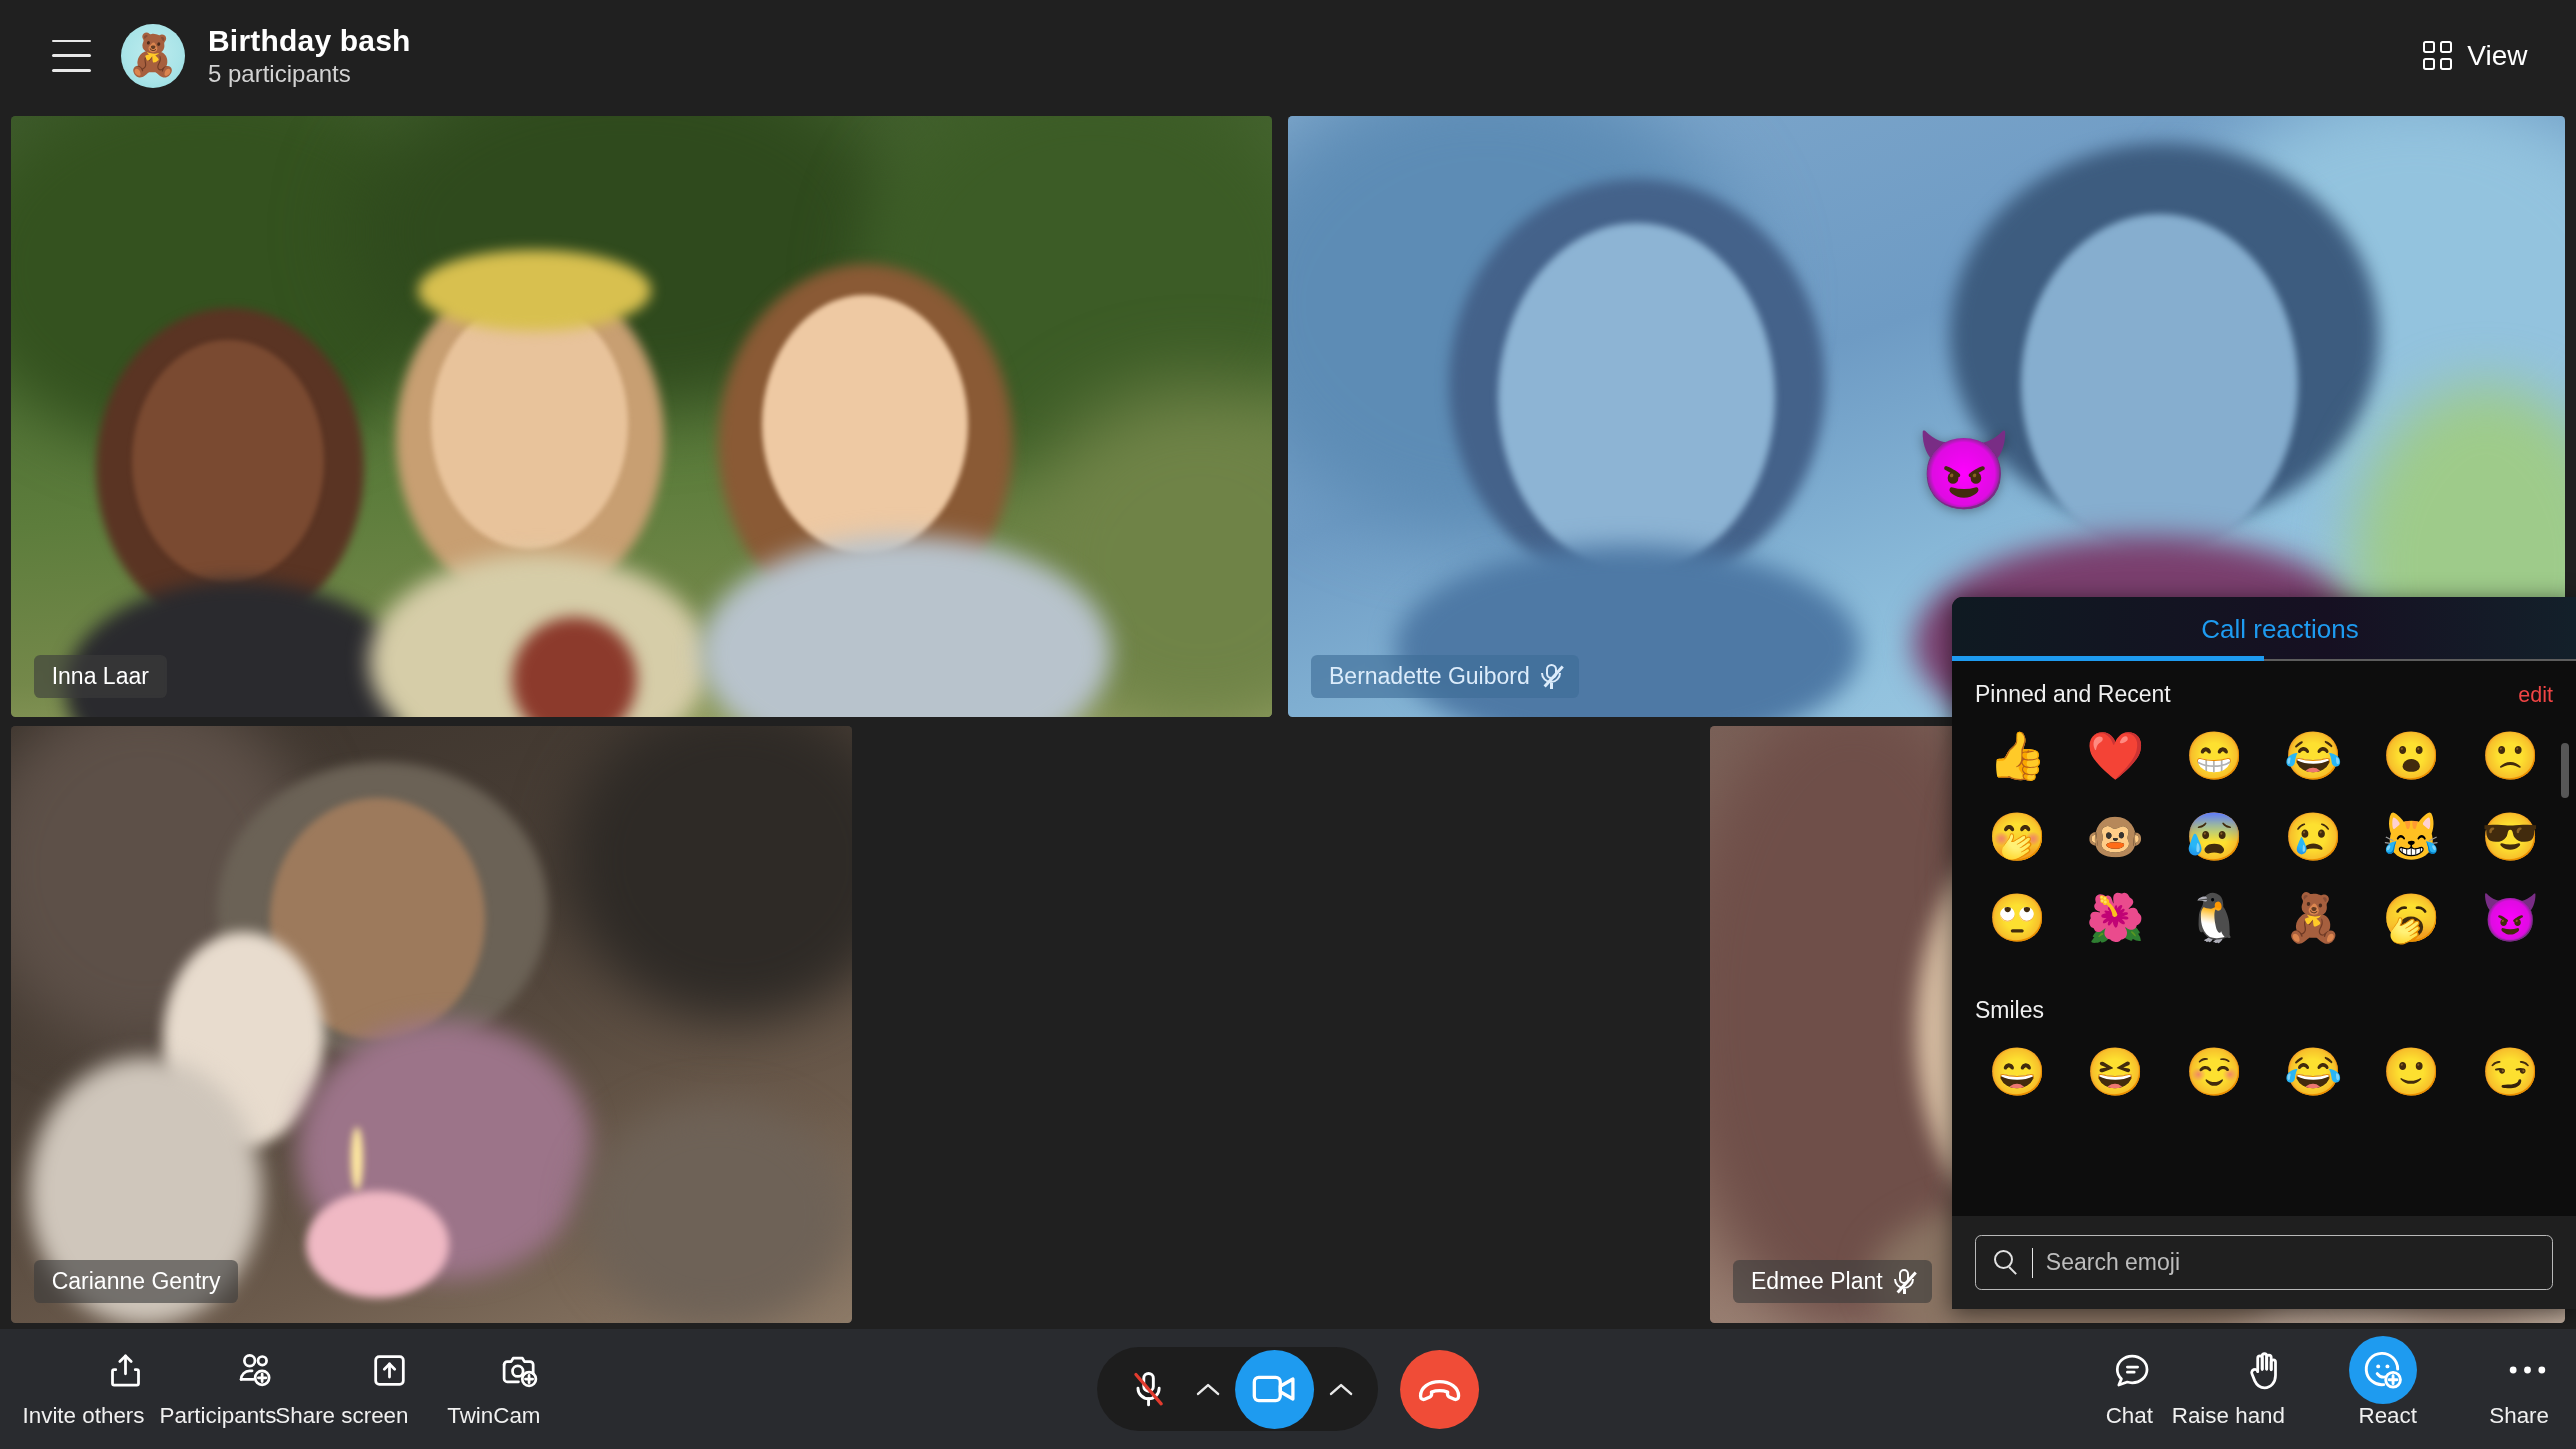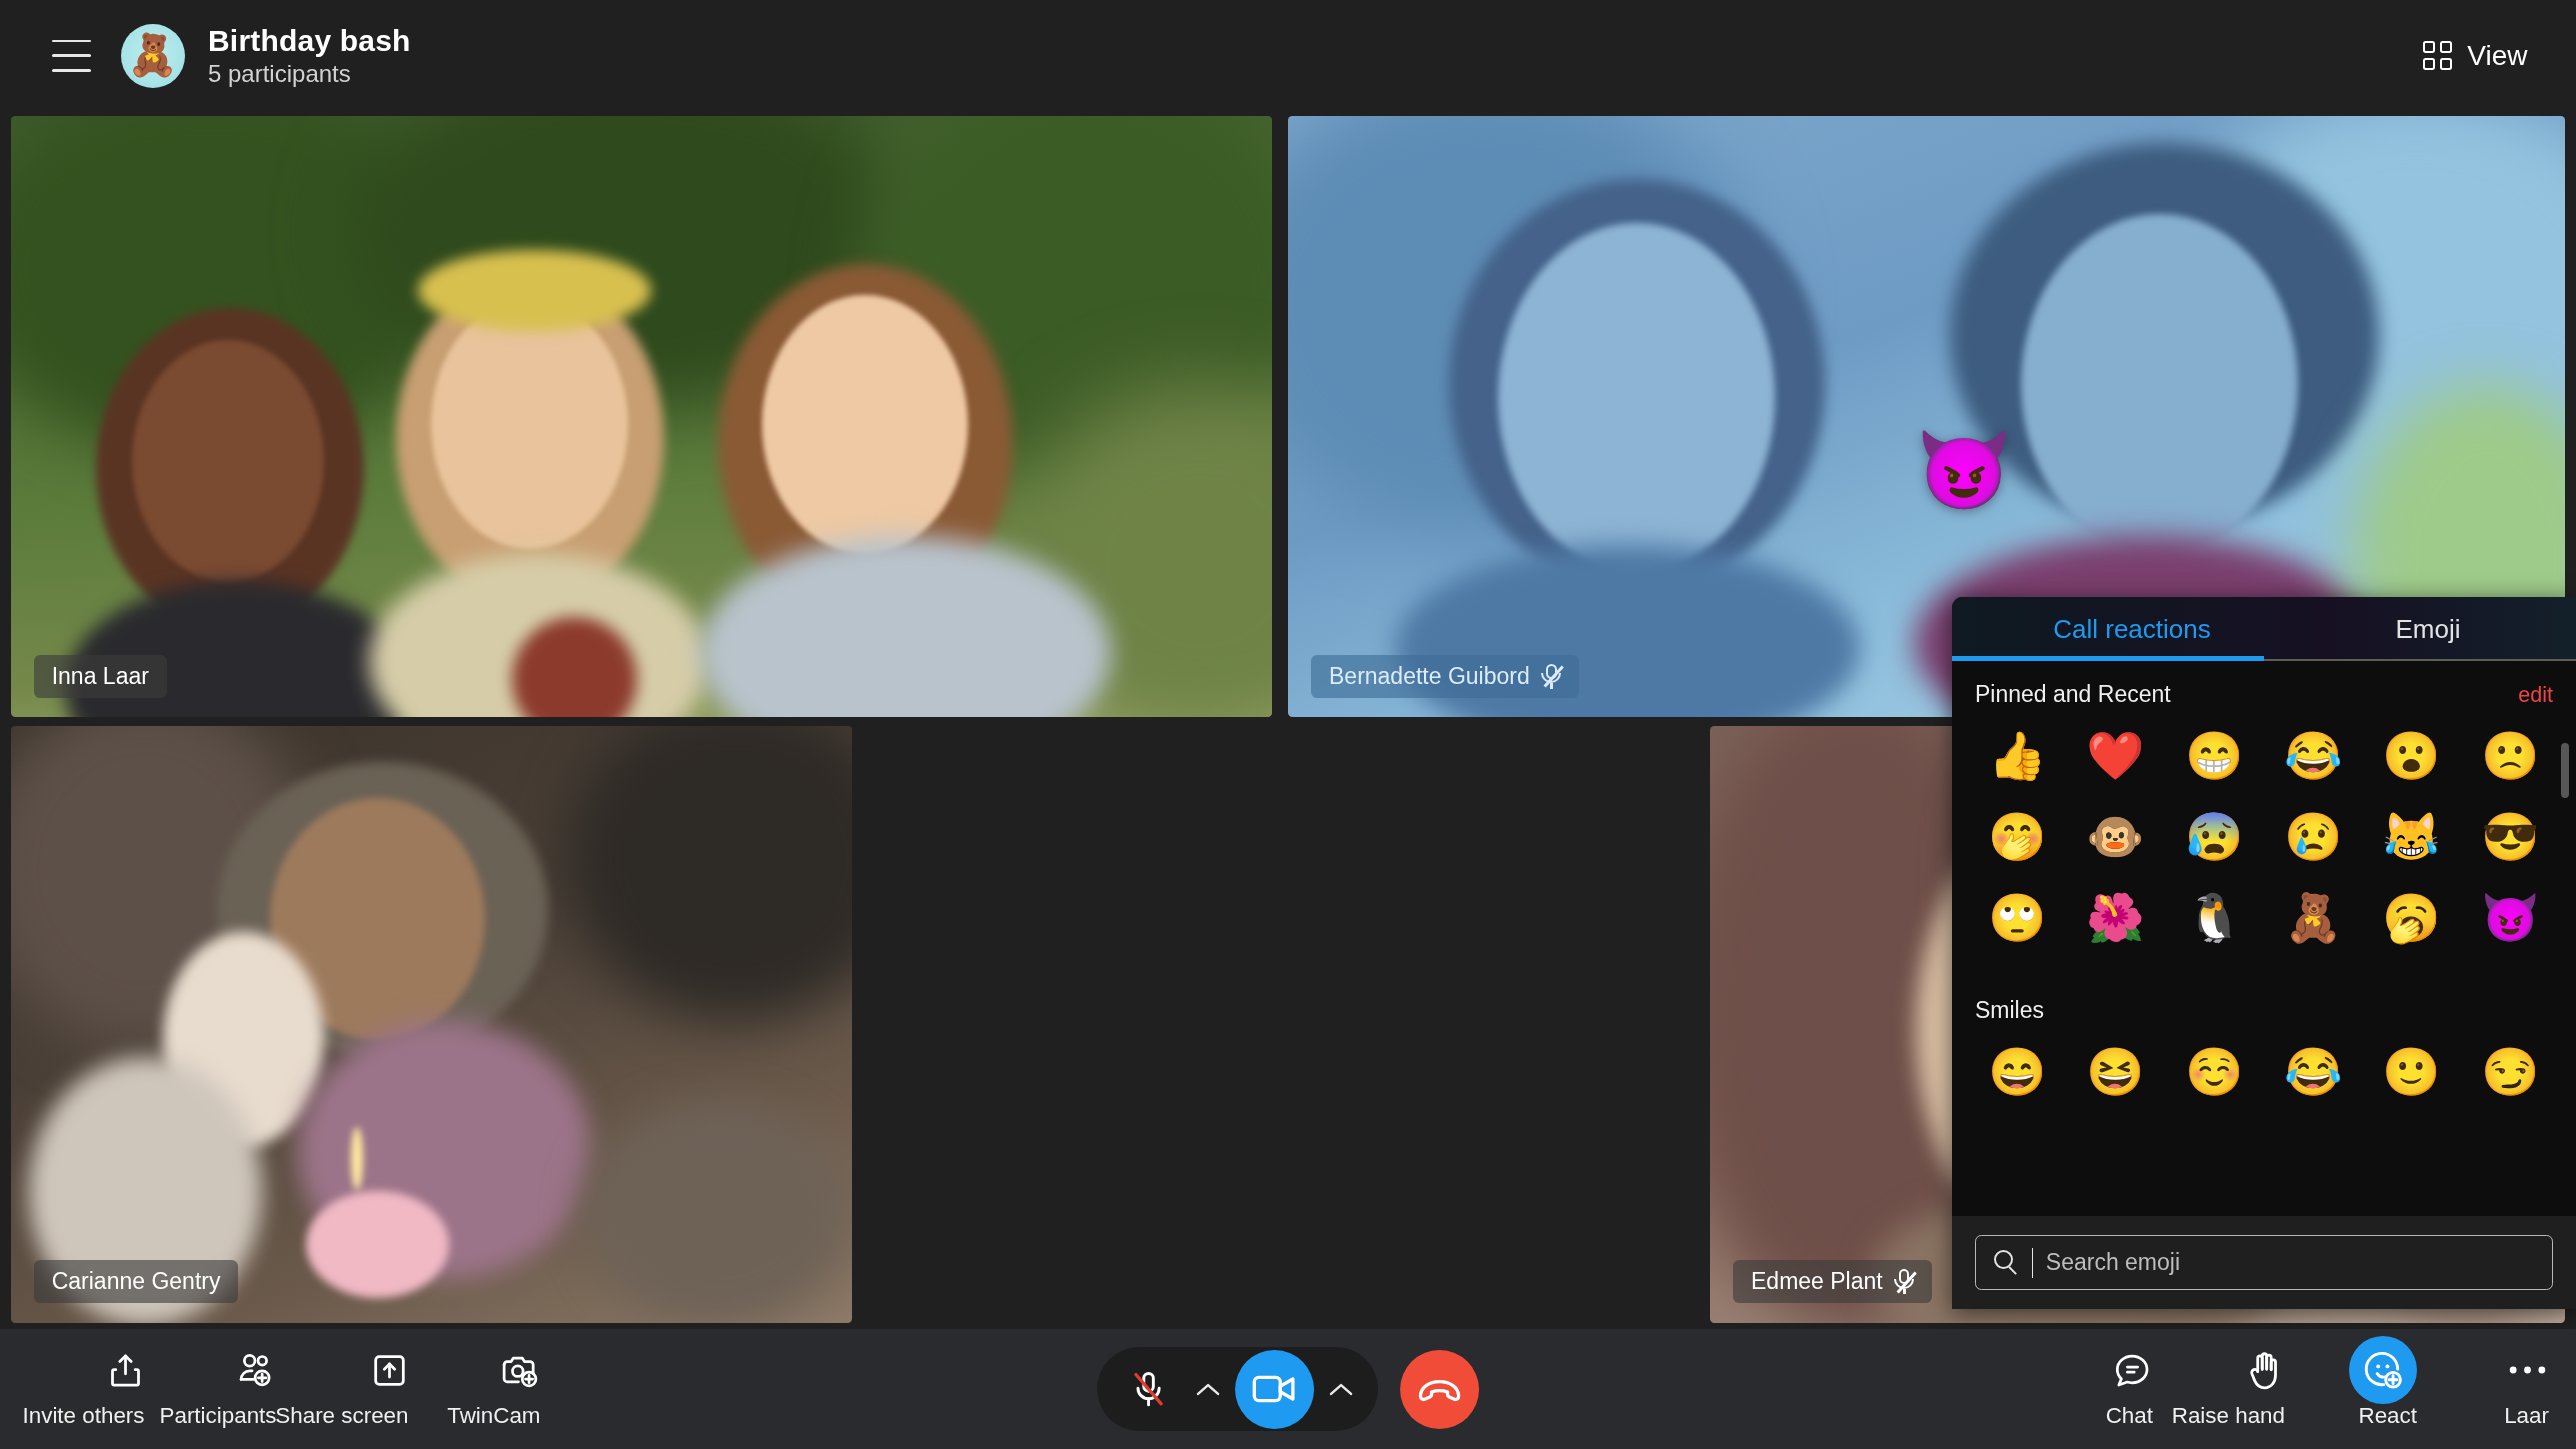--- a/index.html
+++ b/index.html
@@ -246,23 +246,20 @@
         </span>
       </div>
     </div>
   </div>
 
   <div class="react-panel">
     <div class="panel-tabs">
       <div class="panel-tab active">
         <span>Call reactions</span>
       </div>
-      <div class="panel-tab">
-        <span>Emoji</span>
-      </div>
       <div class="tab-rule"></div>
       <div class="tab-underline"></div>
     </div>
 
     <div class="panel-body">
 
       <div class="section-head">
         <span class="section-title">Pinned and Recent</span>
         <span class="section-edit">edit</span>
       </div>
@@ -489,19 +486,19 @@
       </div>
 
       <div class="tb-btn">
         <span class="tb-icon">
           <svg width="43" height="18" viewBox="0 0 24 10" fill="#fff">
             <circle cx="4" cy="5" r="1.9"></circle>
               <circle cx="12" cy="5" r="1.9"></circle>
               <circle cx="20" cy="5" r="1.9"></circle>
           </svg>
         </span>
-        <span class="tb-label">Laar</span>
+        <span class="tb-label">Share</span>
       </div>
     </div>
   </div>
 
 </div>
 
 
 </body></html>

